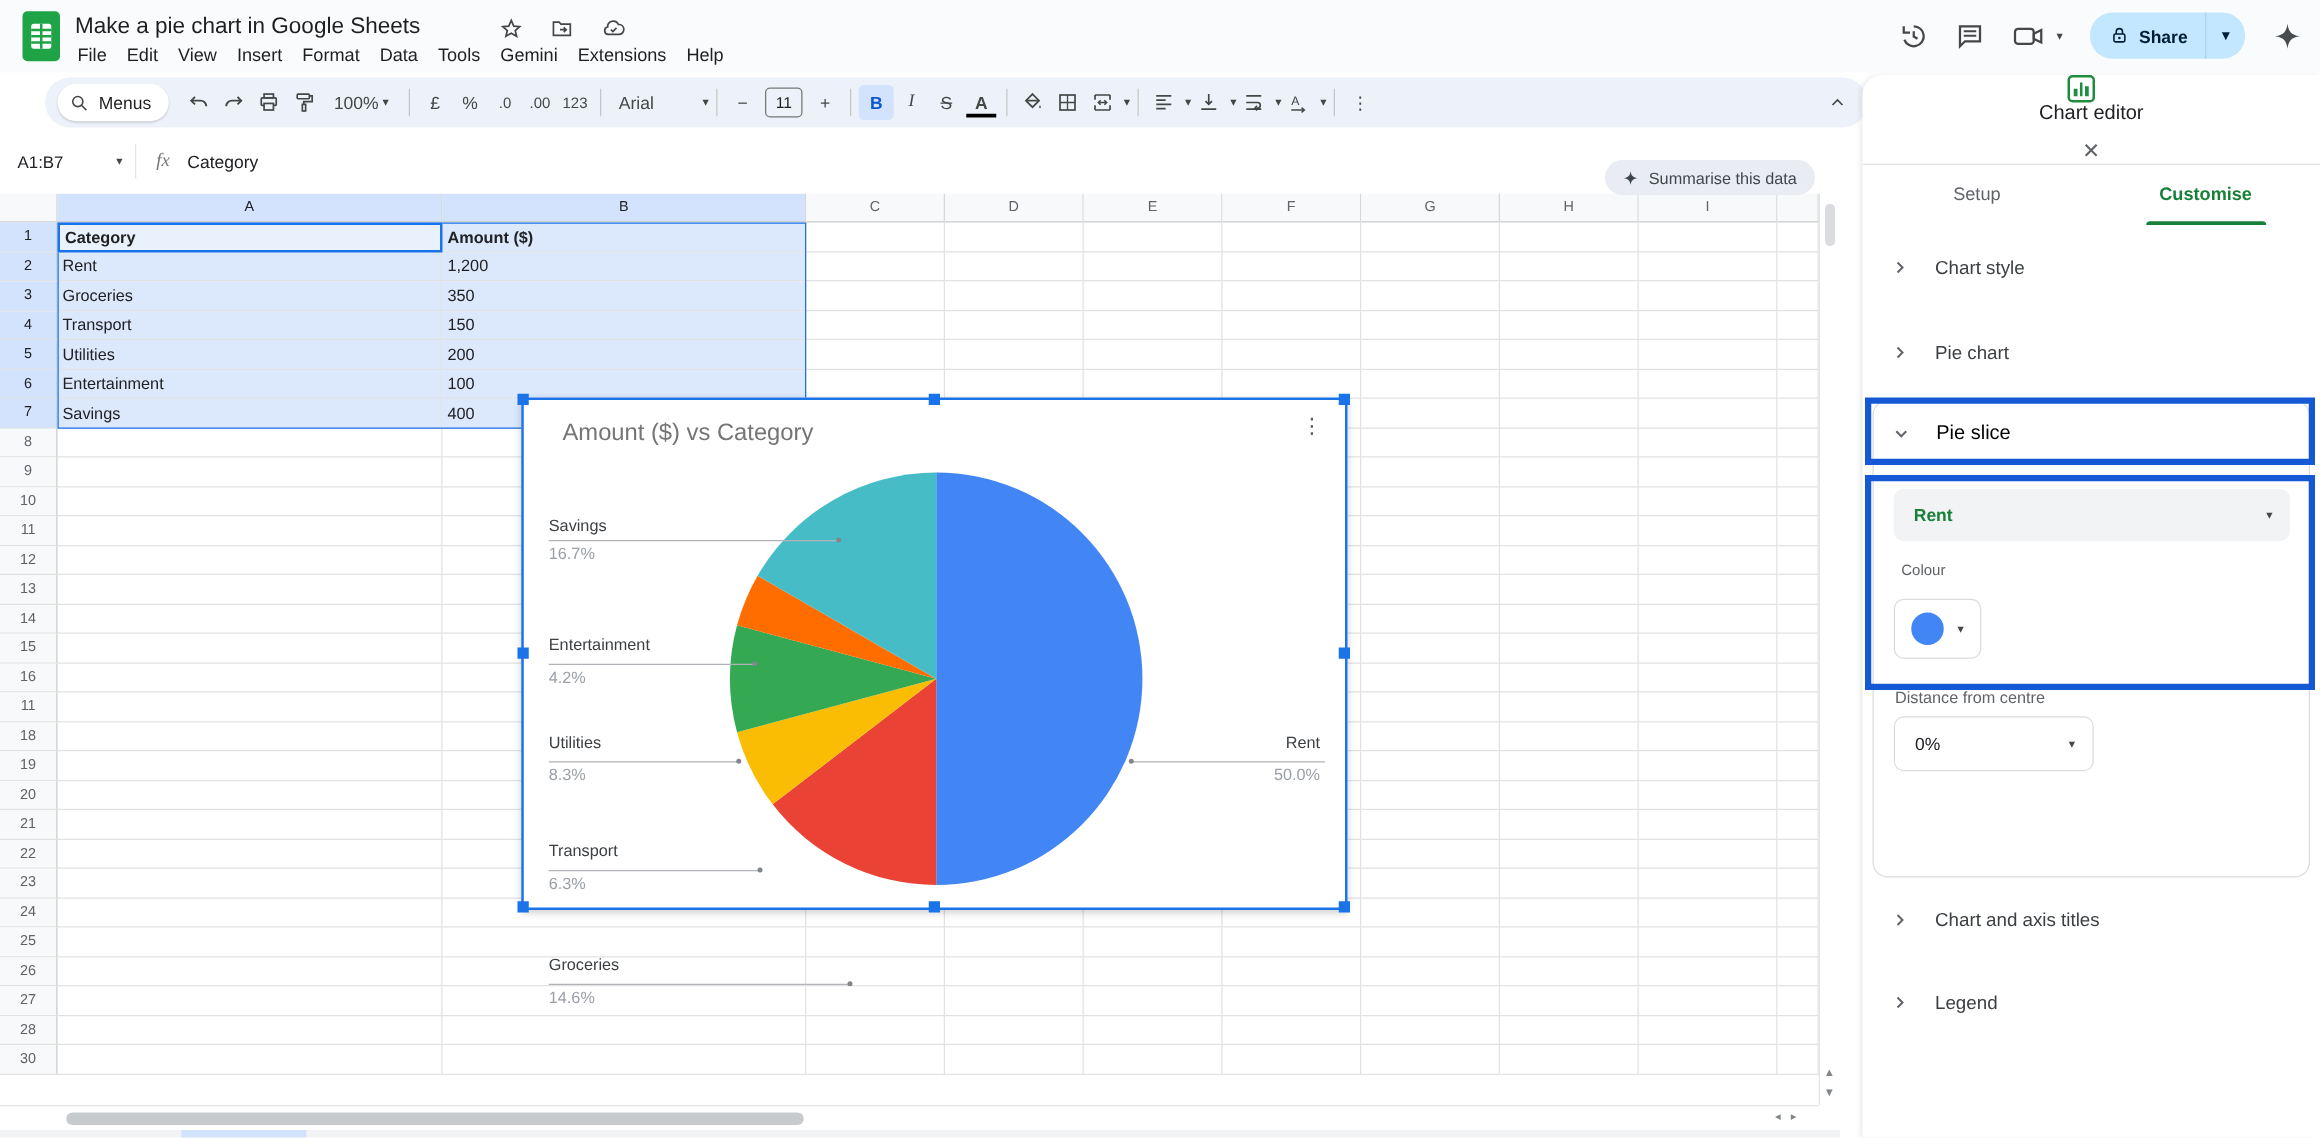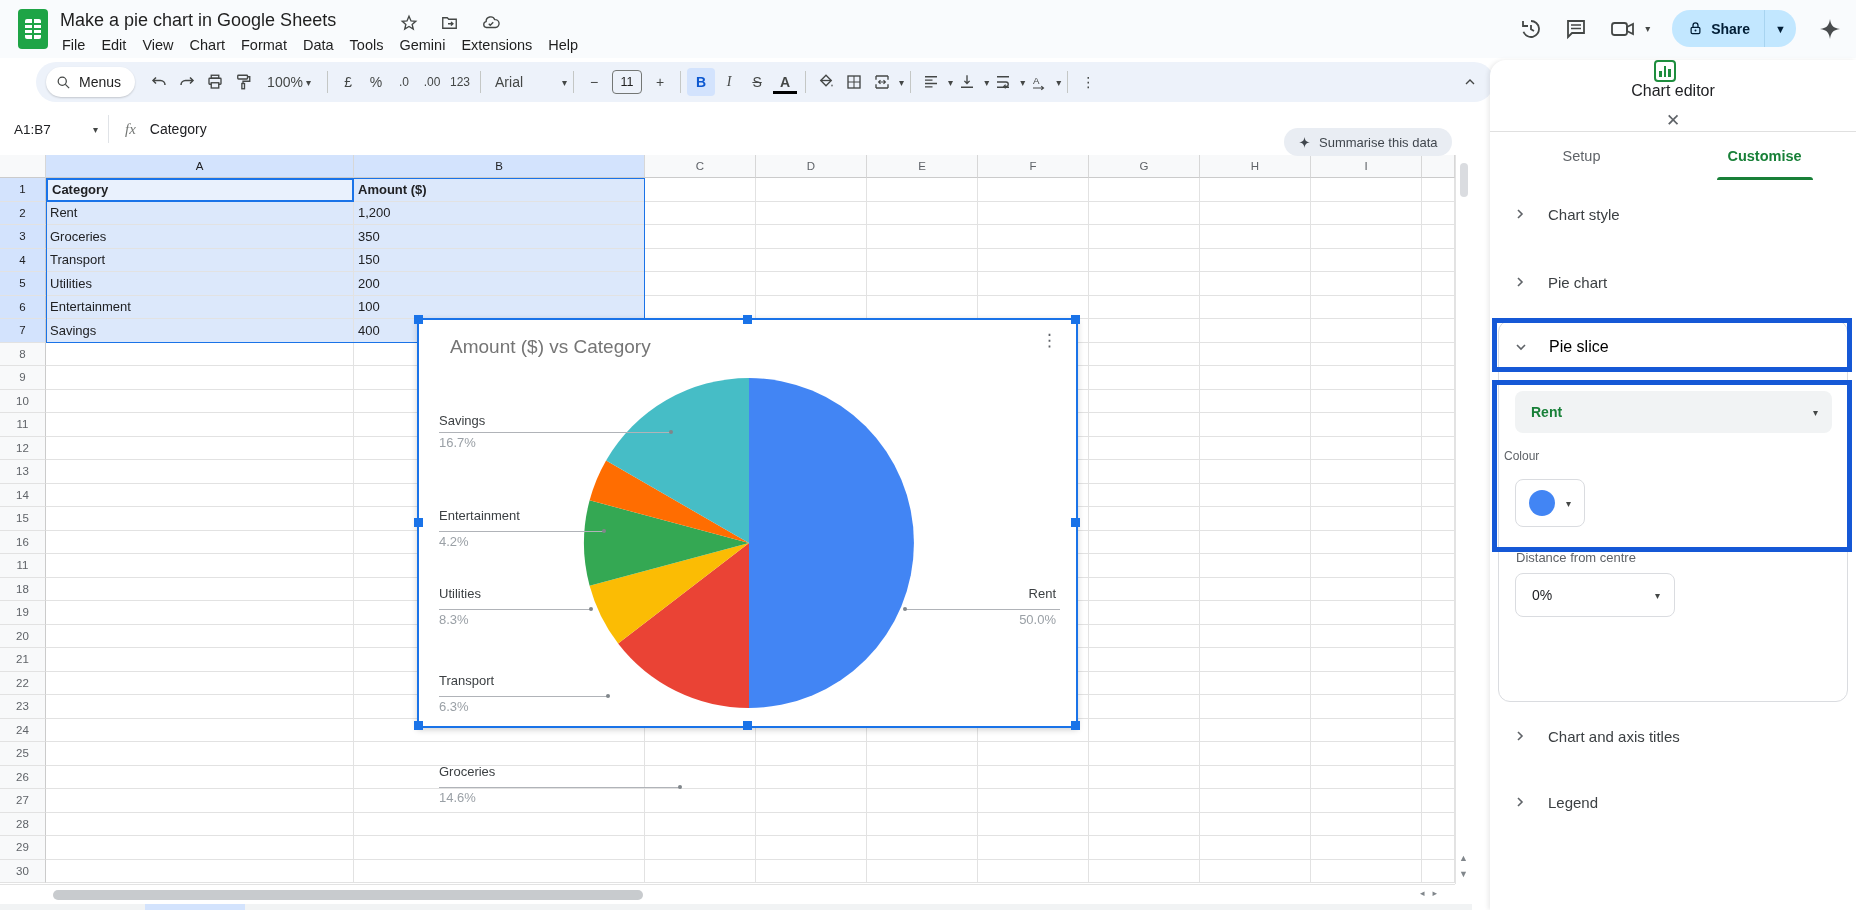--- a/index.html
+++ b/index.html
@@ -101,21 +101,21 @@
   .ptab.active { color:#188038; font-weight:bold; }
   .ptab.active::after { content:""; position:absolute; bottom:0; left:50%; transform:translateX(-50%); width:96px; height:3px; background:#188038; border-radius:3px 3px 0 0; }
   .psection { position:absolute; left:0; width:366px; height:48px; display:flex; align-items:center; padding-left:24px; gap:22px; cursor:pointer; }
   .psection .chev { color:#5f6368; }
   .psection .sec-label { font-size:15px; color:#3c4043; }
   #pie-slice-card { position:absolute; left:8px; top:260px; width:350px; height:382px; border:1px solid #dadce0; border-radius:12px; background:#fff; }
   #pie-slice-head { height:52px; display:flex; align-items:center; padding-left:16px; gap:22px; cursor:pointer; }
   #rent-select { position:absolute; left:16px; top:70px; width:317px; height:42px; background:#f1f3f4; border-radius:8px;
     display:flex; align-items:center; justify-content:space-between; padding:0 14px 0 16px; cursor:pointer; }
   #rent-select .val { font-size:14px; font-weight:bold; color:#188038; }
-  #colour-label { position:absolute; left:5px; top:128px; font-size:12px; color:#5f6368; }
+  #colour-label { position:absolute; left:22px; top:128px; font-size:12px; color:#5f6368; }
   #colour-swatch { position:absolute; left:16px; top:158px; width:70px; height:48px; border:1px solid #dadce0; border-radius:8px;
     display:flex; align-items:center; justify-content:center; gap:8px; cursor:pointer; }
   #colour-circle { width:26px; height:26px; border-radius:50%; }
   #distance-label { position:absolute; left:17px; top:229px; font-size:13px; color:#5f6368; }
   #distance-select { position:absolute; left:16px; top:252px; width:160px; height:44px; border:1px solid #dadce0; border-radius:8px;
     display:flex; align-items:center; justify-content:space-between; padding:0 14px 0 16px; cursor:pointer; }
   #distance-select .val { font-size:14px; color:#202124; }
 
   .anno-box { position:absolute; border:5px solid #1558d6; z-index:50; pointer-events:none; }
   #anno-1 { left:1492px; top:318px; width:360px; height:54px; }
@@ -147,21 +147,21 @@
       <svg class="ic" width="20" height="18" viewBox="0 0 24 24">
           <path d="M6 18a4 4 0 01-.5-7.9A6 6 0 0117 7.5 4.5 4.5 0 0118 18z" fill="none" stroke="#444746" stroke-width="1.8"></path>
           <path d="M9 13l2 2 4-4" fill="none" stroke="#444746" stroke-width="1.8"></path>
         </svg>
     </span>
   </div>
   <nav id="menubar">
       <div class="menu-item">File</div>
       <div class="menu-item">Edit</div>
       <div class="menu-item">View</div>
-      <div class="menu-item">Chart</div>
+      <div class="menu-item">Insert</div>
       <div class="menu-item">Format</div>
       <div class="menu-item">Data</div>
       <div class="menu-item">Tools</div>
       <div class="menu-item">Gemini</div>
       <div class="menu-item">Extensions</div>
       <div class="menu-item">Help</div>
     </nav>
   <div id="top-right">
     <span class="tr-icon">
       <svg class="ic" width="24" height="24" viewBox="0 0 24 24">
@@ -707,33 +707,20 @@
         <div class="cell" style="width: 111px;"></div>
         <div class="cell" style="width: 111px;"></div>
         <div class="cell" style="width: 111px;"></div>
         <div class="cell" style="width: 111px;"></div>
         <div class="cell" style="width: 111px;"></div>
         <div class="cell" style="width: 111px;"></div>
         <div class="cell" style="width: 111px;"></div>
         <div class="cell" style="width: 33px;"></div>
       </div>
       <div class="grow">
-        <div class="rnum" style="width: 46px;">29</div>
-        <div class="cell" style="width: 308px;"></div>
-        <div class="cell" style="width: 291px;"></div>
-        <div class="cell" style="width: 111px;"></div>
-        <div class="cell" style="width: 111px;"></div>
-        <div class="cell" style="width: 111px;"></div>
-        <div class="cell" style="width: 111px;"></div>
-        <div class="cell" style="width: 111px;"></div>
-        <div class="cell" style="width: 111px;"></div>
-        <div class="cell" style="width: 111px;"></div>
-        <div class="cell" style="width: 33px;"></div>
-      </div>
-      <div class="grow">
         <div class="rnum" style="width: 46px;">30</div>
         <div class="cell" style="width: 308px;"></div>
         <div class="cell" style="width: 291px;"></div>
         <div class="cell" style="width: 111px;"></div>
         <div class="cell" style="width: 111px;"></div>
         <div class="cell" style="width: 111px;"></div>
         <div class="cell" style="width: 111px;"></div>
         <div class="cell" style="width: 111px;"></div>
         <div class="cell" style="width: 111px;"></div>
         <div class="cell" style="width: 111px;"></div>

